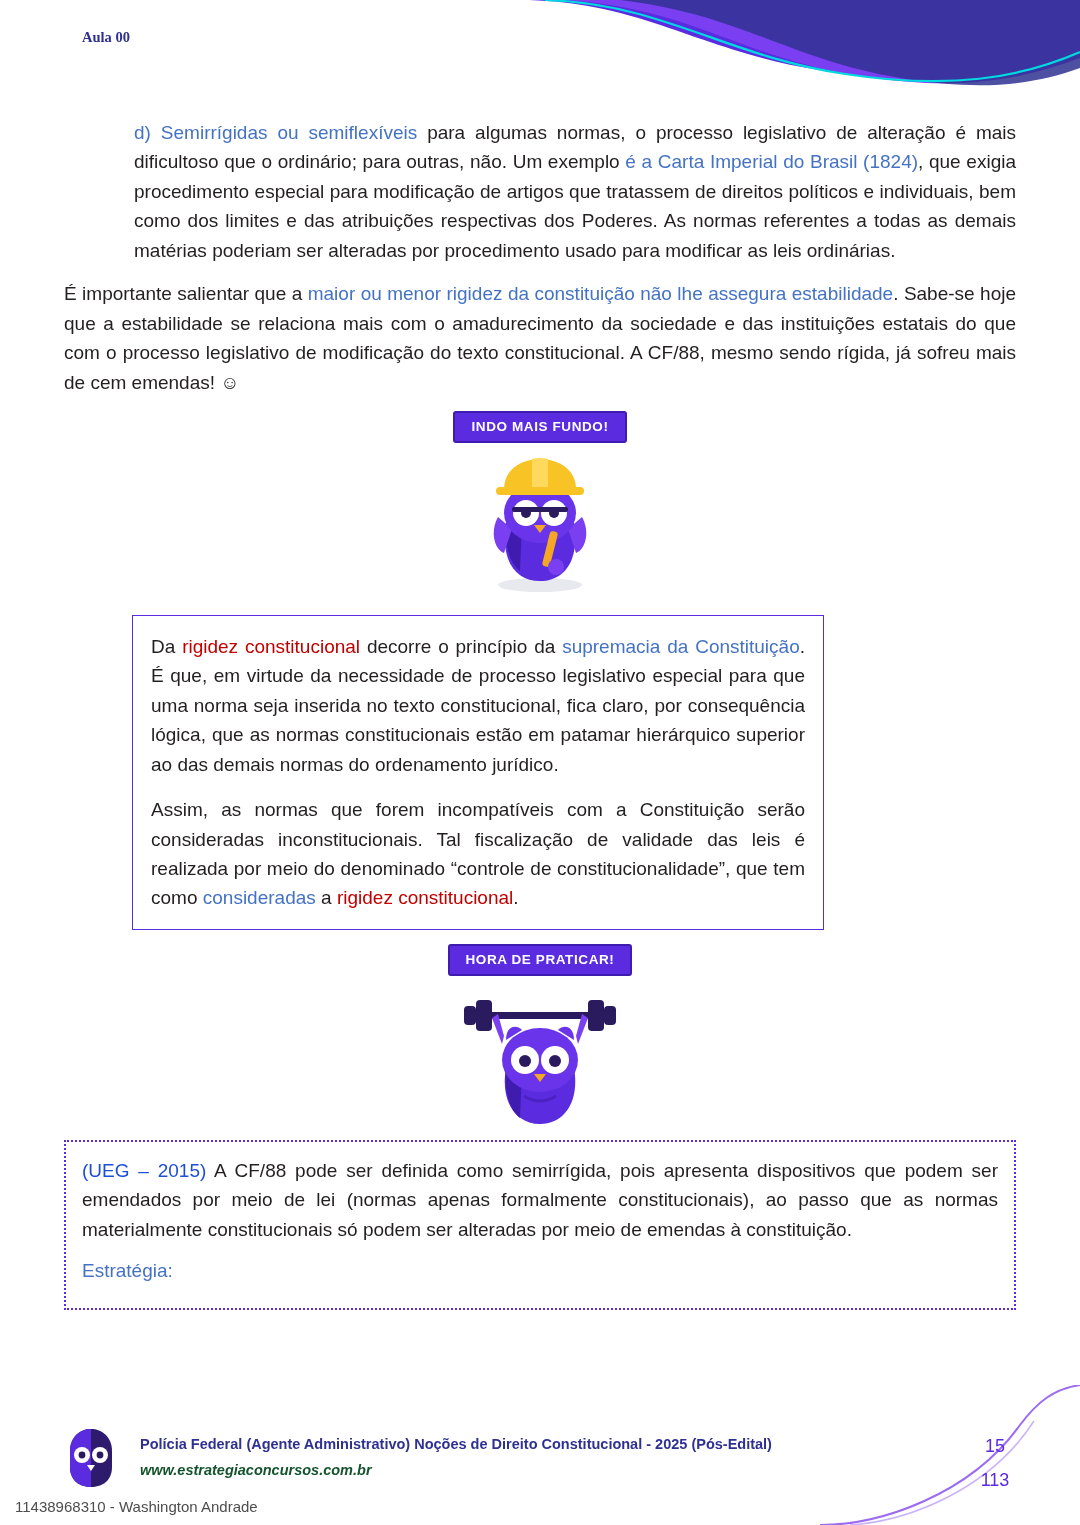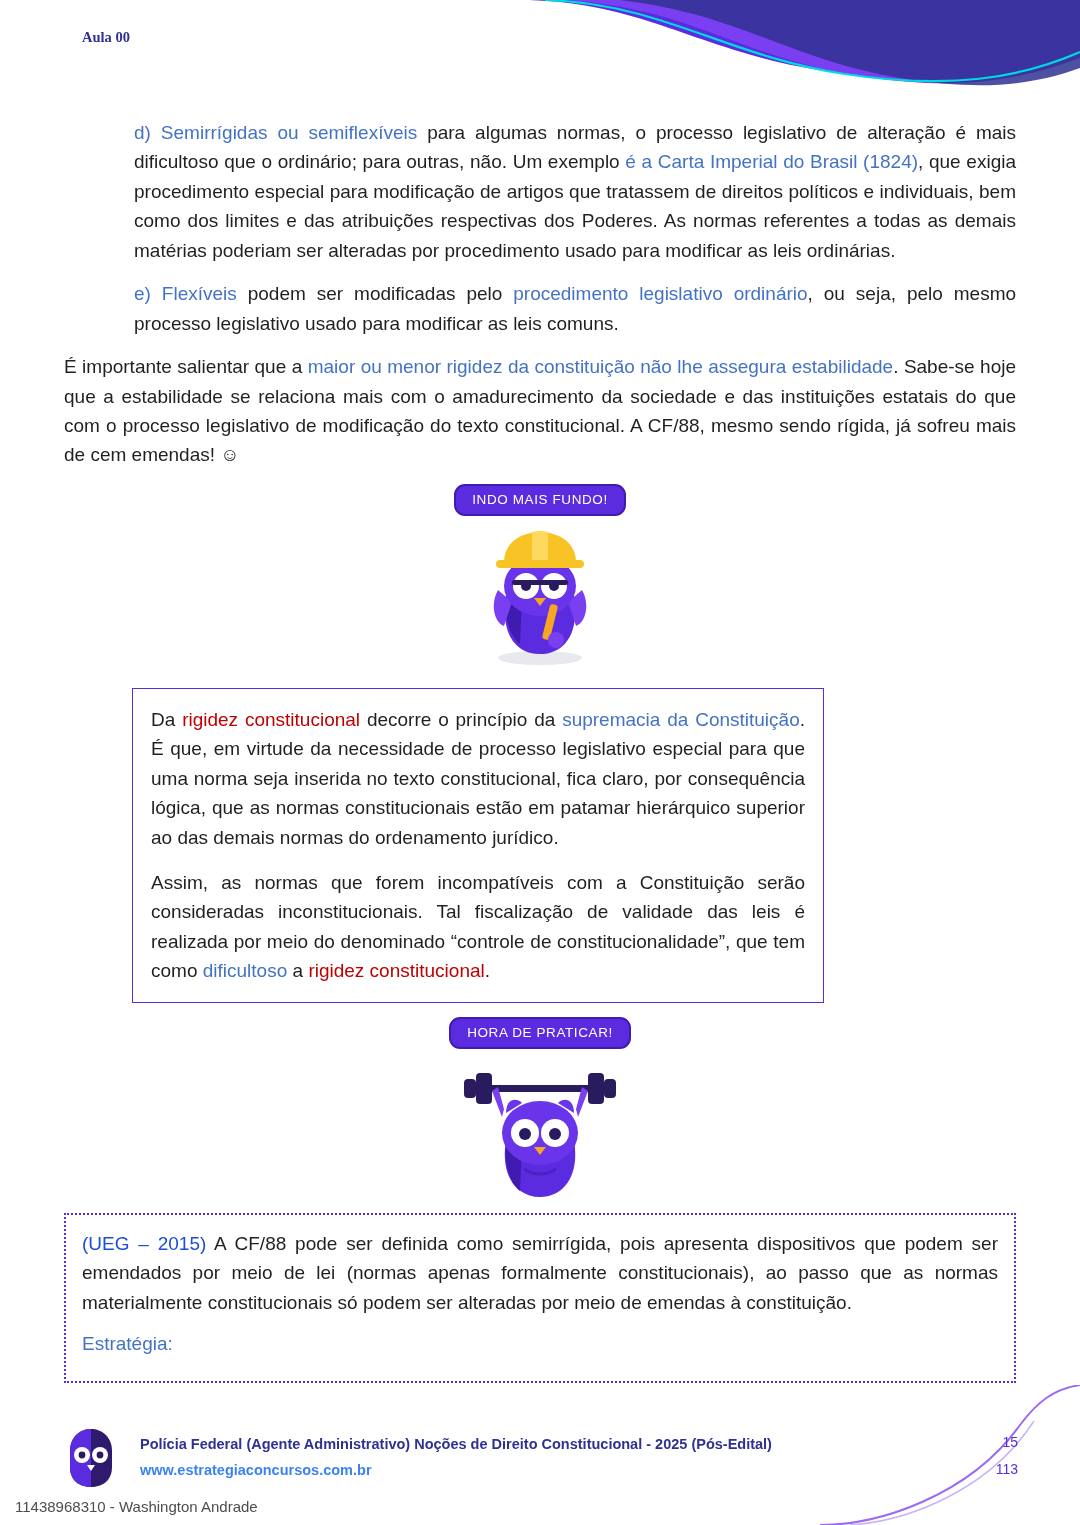--- a/index.html
+++ b/index.html
@@ -68,24 +68,24 @@
   
   .badge-wrap {
     text-align: center;
     margin: 14px 0 0 0;
   }
   .badge {
     display: inline-block;
     background: #5b2be0;
     color: #ffffff;
     font-size: 13.5px;
-    font-weight: normal;
+    font-weight: bold;
     letter-spacing: 0.6px;
     padding: 6px 16px 7px 16px;
-    border-radius: 11px;
+    border-radius: 3px;
     border: 2px solid #3f1bb0;
   }
   .mascot {
     display: block;
     margin: 2px auto 0 auto;
   }
 
   
   .box-solid {
     border: 1.5px solid #5b2be0;
@@ -139,29 +139,30 @@
     line-height: 1.8;
   }
   .footer-title {
     font-size: 14.5px;
     font-weight: bold;
     color: #2f3192;
   }
   .footer-url {
     font-size: 14.5px;
     font-weight: bold;
-    color: #3b82f6;
+    font-style: italic;
+    color: #14532d;
   }
   .footer-pages {
     position: absolute;
     right: 62px;
     top: 44px;
-    text-align: right;
+    text-align: center;
     color: #5b2be0;
-    font-size: 14px;
+    font-size: 18px;
     line-height: 1.9;
     width: 46px;
   }
   .footer-watermark {
     position: absolute;
     left: 15px;
     bottom: 10px;
     width: 1080px;
     text-align: left;
     font-size: 15px;
@@ -185,21 +186,20 @@
 </svg>
 
 <div class="header-text">
   <div class="header-line2">Aula 00</div>
 </div>
 
 <div class="page-body">
 
   <p class="indent"><span class="blue">d)</span> <span class="blue">Semirrígidas ou semiflexíveis</span><span> para algumas normas, o processo legislativo de alteração é mais dificultoso que o ordinário; para outras, não. Um exemplo </span><span class="blue">é a Carta Imperial do Brasil (1824)</span><span>, que exigia procedimento especial para modificação de artigos que tratassem de direitos políticos e individuais, bem como dos limites e das atribuições respectivas dos Poderes. As normas referentes a todas as demais matérias poderiam ser alteradas por procedimento usado para modificar as leis ordinárias.</span></p>
 
-  <p class="indent"><span class="blue">e)</span> <span class="blue">Flexíveis</span><span> podem ser modificadas pelo </span><span class="blue">procedimento legislativo ordinário</span><span>, ou seja, pelo mesmo processo legislativo usado para modificar as leis comuns.</span></p>
 
   <p><span>É importante salientar que a </span><span class="blue">maior ou menor rigidez da constituição não lhe assegura estabilidade</span><span>. Sabe-se hoje que a estabilidade se relaciona mais com o amadurecimento da sociedade e das instituições estatais do que com o processo legislativo de modificação do texto constitucional. A CF/88, mesmo sendo rígida, já sofreu mais de cem emendas! ☺</span></p>
 
   <div class="badge-wrap">
     <span class="badge">INDO MAIS FUNDO!</span>
     <svg class="mascot" width="160" height="152" viewBox="0 0 160 152" xmlns="http://www.w3.org/2000/svg">
       <ellipse cx="80" cy="140" rx="42" ry="7" fill="#e8e8ef"></ellipse>
       <path d="M46,78 C40,116 56,136 80,136 C104,136 120,116 114,78 Z" fill="#5b2be0"></path>
       <path d="M46,78 C44,96 48,116 60,126 L62,78 Z" fill="#3f1bb0"></path>
       <path d="M38,72 C30,86 34,104 44,108 L52,84 Z" fill="#7b3ff2"></path>
@@ -214,21 +214,21 @@
       <path d="M44,44 C44,24 62,14 80,14 C98,14 116,24 116,44 Z" fill="#f7c325"></path>
       <path d="M72,14 C72,14 80,12 88,14 L88,44 L72,44 Z" fill="#ffd95e"></path>
       <rect x="36" y="42" width="88" height="8" rx="4" fill="#f7c325"></rect>
       <rect x="86" y="86" width="8" height="36" rx="3" fill="#f5a623" transform="rotate(14 90 104)"></rect>
       <circle cx="96" cy="122" r="8" fill="#7b3ff2"></circle>
     </svg>
   </div>
 
   <div class="box-solid">
     <p><span>Da </span><span class="red">rigidez constitucional</span><span> decorre o princípio da </span><span class="blue">supremacia da Constituição</span><span>. É que, em virtude da necessidade de processo legislativo especial para que uma norma seja inserida no texto constitucional, fica claro, por consequência lógica, que as normas constitucionais estão em patamar hierárquico superior ao das demais normas do ordenamento jurídico.</span></p>
-    <p><span>Assim, as normas que forem incompatíveis com a Constituição serão consideradas inconstitucionais. Tal fiscalização de validade das leis é realizada por meio do denominado “controle de constitucionalidade”, que tem como </span><span class="blue">dificultoso</span><span> a </span><span class="red">rigidez constitucional</span><span>.</span></p>
+    <p><span>Assim, as normas que forem incompatíveis com a Constituição serão consideradas inconstitucionais. Tal fiscalização de validade das leis é realizada por meio do denominado “controle de constitucionalidade”, que tem como </span><span class="blue">consideradas</span><span> a </span><span class="red">rigidez constitucional</span><span>.</span></p>
   </div>
 
   <div class="badge-wrap">
     <span class="badge">HORA DE PRATICAR!</span>
     <svg class="mascot" width="172" height="148" viewBox="0 0 172 148" xmlns="http://www.w3.org/2000/svg">
       <rect x="34" y="34" width="104" height="7" rx="3" fill="#2a1a5e"></rect>
       <rect x="22" y="22" width="16" height="31" rx="4" fill="#2a1a5e"></rect>
       <rect x="10" y="28" width="12" height="19" rx="4" fill="#2a1a5e"></rect>
       <rect x="134" y="22" width="16" height="31" rx="4" fill="#2a1a5e"></rect>
       <rect x="150" y="28" width="12" height="19" rx="4" fill="#2a1a5e"></rect>

